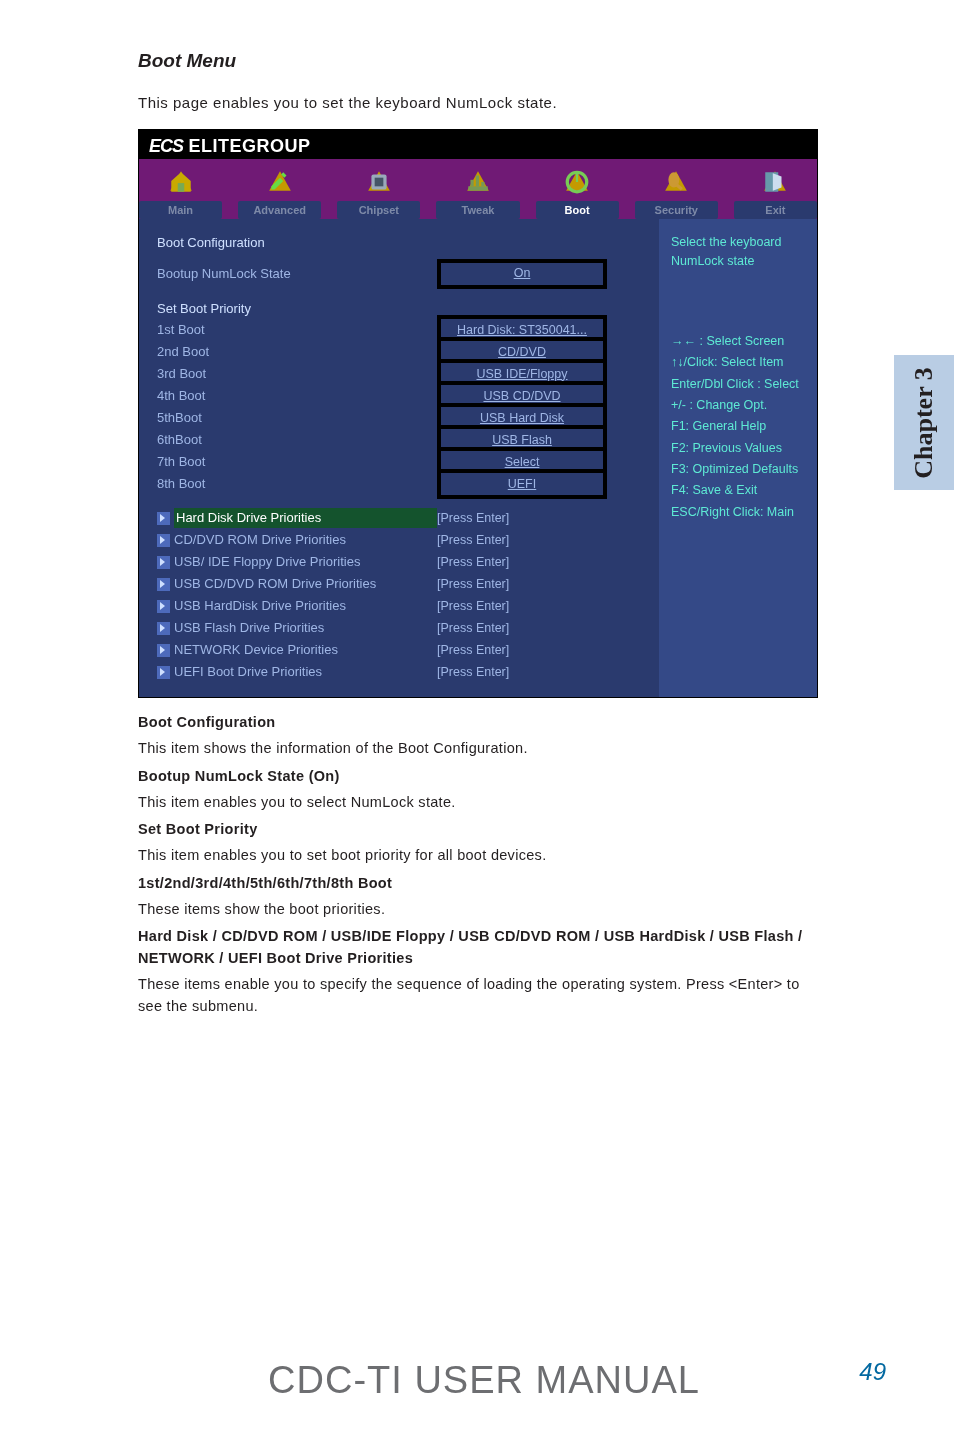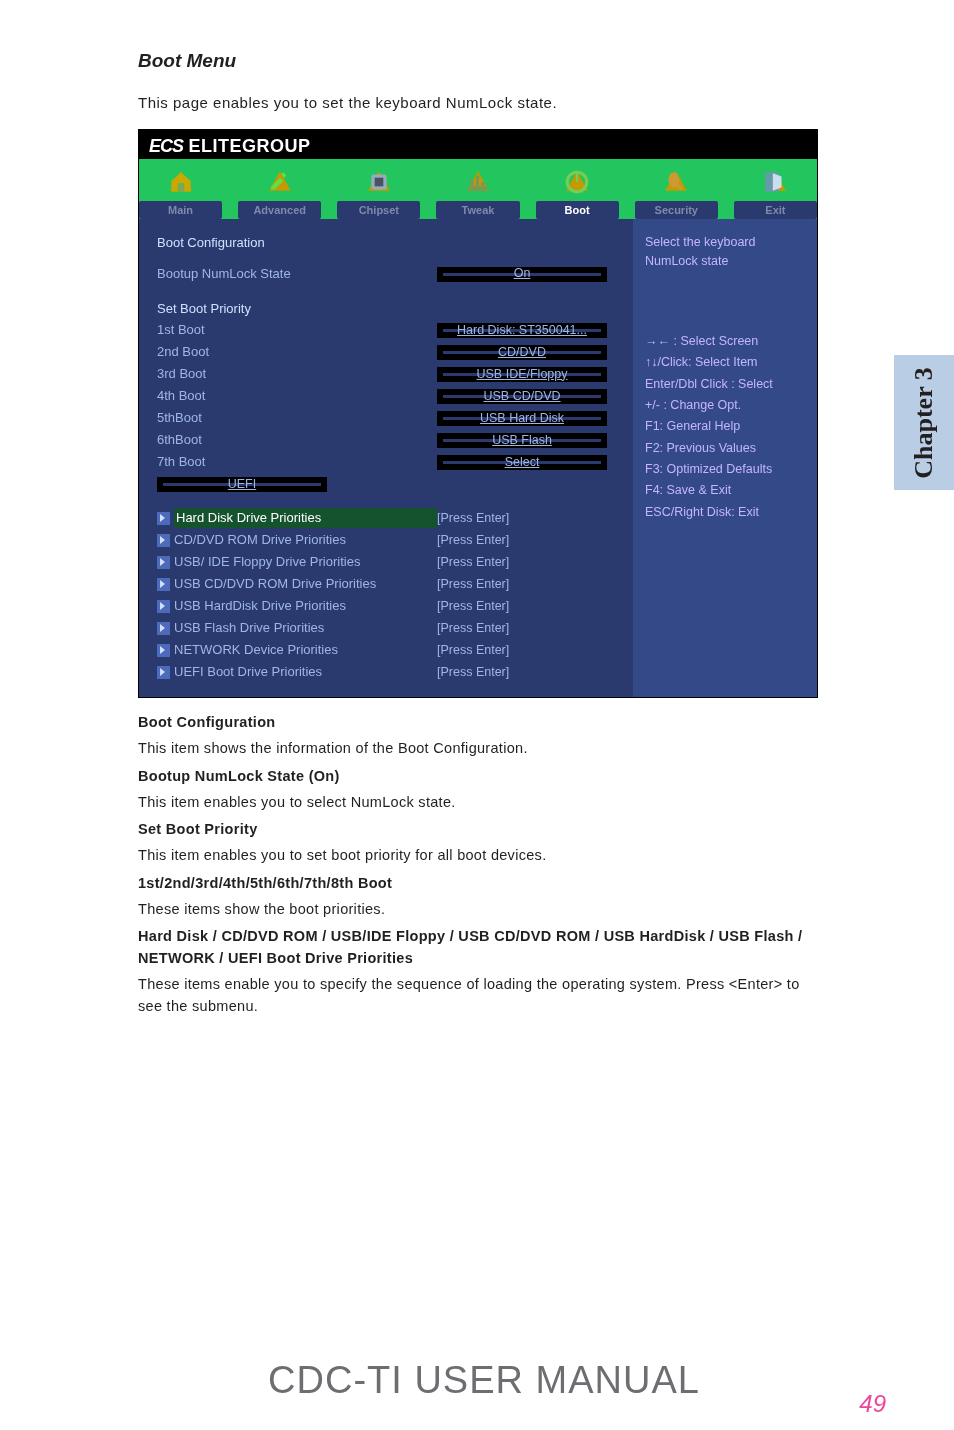--- a/index.html
+++ b/index.html
@@ -67,21 +67,21 @@
   .bios-logo-text {
     font-family: Arial, sans-serif;
     font-weight: 900;
     font-size: 18px;
     letter-spacing: 0.5px;
     color: #fff;
   }
   .bios-logo-text .ecs { font-style: italic; letter-spacing: -1px; }
   .bios-tabs {
     display: flex;
-    background: #22c55e;
+    background: #701a75;
     padding: 0 0;
     gap: 16px;
     align-items: flex-end;
     height: 60px;
   }
   .bios-tab {
     flex: 1;
     display: flex;
     flex-direction: column;
     align-items: center;
@@ -118,41 +118,41 @@
     min-height: 390px;
   }
   .bios-left {
     flex: 1;
     padding: 14px 16px 14px 18px;
     color: #9fb6e5;
     font-size: 13px;
     line-height: 1.55;
   }
   .bios-right {
-    width: 184px;
+    width: 158px;
     background: #344987;
     padding: 14px 12px;
-    color: #c4b5fd;
+    color: #5eead4;
     font-size: 12.5px;
     line-height: 1.55;
   }
   .bios-row {
     display: flex;
     align-items: center;
     height: 22px;
   }
   .bios-label {
     flex: 0 0 280px;
     white-space: nowrap;
     overflow: hidden;
   }
   .bios-value {
     flex: 0 0 170px;
-    height: 15px;
-    border: 6px solid #000000;
+    height: 30px;
+    border: 4px solid #000000;
     background: #2a3a6e;
     color: #9fb6e5;
     display: inline-flex;
     align-items: center;
     justify-content: center;
     font-size: 12.5px;
   }
   .bios-value.u { text-decoration: underline; }
   .bios-row .press { color:#9fb6e5; font-size:12.5px; }
   .bios-heading { color: #cfe0ff; }
@@ -187,25 +187,25 @@
   }
   .footer-title {
     font-family: Impact, 'Arial Black', sans-serif;
     font-size: 38px;
     letter-spacing: 1px;
     color: #6d6e71;
   }
   .page-num {
     position: absolute;
     right: 68px;
-    bottom: 12px;
+    bottom: 44px;
     font-family: Impact, 'Arial Black', sans-serif;
     font-size: 24px;
     font-style: italic;
-    color: #ec4899;
+    color: #0369a1;
   }
   .hazard {
     fill:#c49a00;
   }
 </style>
 </head>
 <body>
 
 <div class="page-chapter-tab">
   <span>Chapter 3</span>
@@ -341,20 +341,21 @@
           </div>
         <div class="bios-row">
             <span class="bios-label">6thBoot</span>
             <span class="bios-value u">USB Flash</span>
           </div>
         <div class="bios-row">
             <span class="bios-label">7th Boot</span>
             <span class="bios-value u">Select</span>
           </div>
         <div class="bios-row">
+            <span class="bios-label">8th Boot</span>
             <span class="bios-value u">UEFI</span>
           </div>
 
         <div style="height:12px"></div>
 
         <div class="bios-row">
             <span class="sub-arrow"></span>
             <span class="bios-label" style="flex:0 0 263px"><span class="highlight">Hard Disk Drive Priorities</span></span>
             <span class="press">[Press Enter]</span>
           </div>
@@ -400,21 +401,21 @@
         <div>NumLock state</div>
         <div class="help-block">
           <div>→←    : Select Screen</div>
           <div>↑↓/Click: Select Item</div>
           <div>Enter/Dbl Click : Select</div>
           <div>+/- : Change Opt.</div>
           <div>F1: General Help</div>
           <div>F2: Previous Values</div>
           <div>F3: Optimized Defaults</div>
           <div>F4: Save &amp; Exit</div>
-          <div>ESC/Right Disk: Exit</div>
+          <div>ESC/Right Click: Main</div>
         </div>
       </div>
     </div>
   </div>
 
   <div class="below">
     <div class="h">Boot Configuration</div>
     <p>This item shows the information of the Boot Configuration.</p>
     <div class="h">Bootup NumLock State (On)</div>
     <p>This item enables you to select NumLock state.</p>

